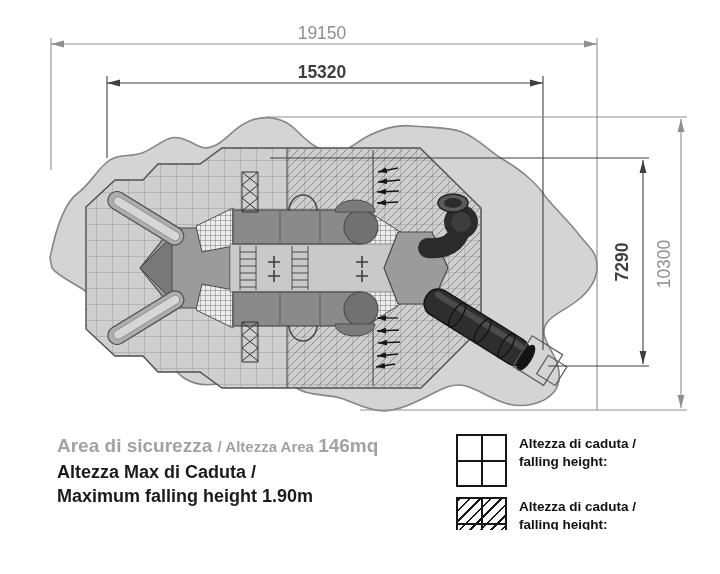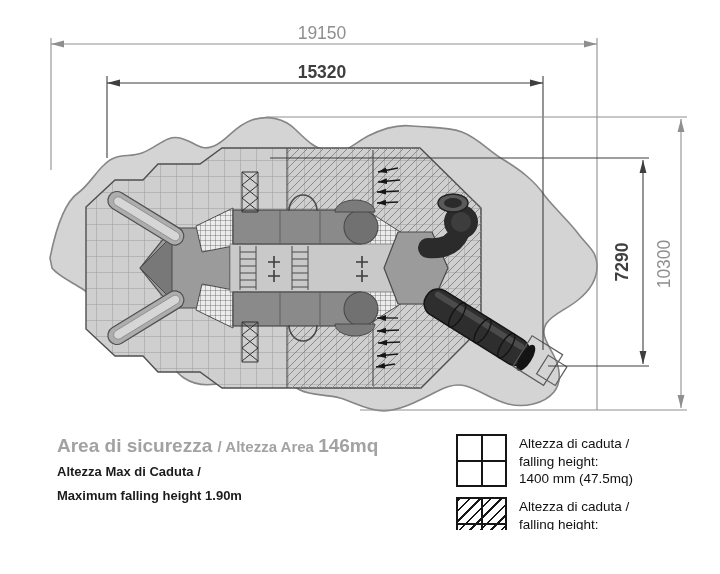--- a/index.html
+++ b/index.html
@@ -5,38 +5,38 @@
   html,body{margin:0;padding:0;background:#ffffff;}
   #stage{
     position:relative;width:720px;height:530px;background:#ffffff;overflow:hidden;
     font-family:"Liberation Sans",sans-serif;
   }
   #plan-svg{position:absolute;left:0;top:0;}
   
   .area-text{position:absolute;left:57px;top:434px;line-height:24.5px;white-space:nowrap;}
   .line-safety{color:#a2a2a2;font-size:19px;font-weight:700;}
   .line-impact{color:#5c5c5c;font-size:19px;font-weight:700;}
-  .line-fall{color:#1b1b1b;font-size:13px;font-weight:700;}
+  .line-fall{color:#1b1b1b;font-size:18px;font-weight:700;}
   .sub{font-size:15px;}
   
   .legend{position:absolute;left:456px;top:432px;}
   .legend-row{position:absolute;left:0;display:flex;}
   .legend-row.r1{top:2px;}
   .legend-row.r2{top:65px;}
   .swatch{
     width:47px;height:49px;border:2.5px solid #161616;background:#ffffff;
     position:relative;flex:0 0 auto;
   }
   .swatch .sw-v{position:absolute;left:50%;top:0;bottom:0;width:2px;margin-left:-1px;background:#161616;}
   .swatch .sw-h{position:absolute;top:50%;left:0;right:0;height:2px;margin-top:-1px;background:#161616;}
   .swatch.hatched{
     background-image:repeating-linear-gradient(135deg,#161616 0,#161616 1.7px,transparent 1.7px,transparent 7.4px);
   }
   .legend-text{
-    margin-left:12px;font-size:13.5px;font-weight:400;color:#111;
+    margin-left:12px;font-size:13.5px;font-weight:700;color:#111;
     line-height:17.5px;white-space:nowrap;padding-top:1px;
   }
 </style>
 </head>
 <body>
 
 <div id="stage">
 
   <svg id="plan-svg" width="720" height="574" viewBox="0 0 720 574">
     <defs>
@@ -202,21 +202,20 @@
 
   <div class="legend">
     <div class="legend-row r1">
       <div class="swatch">
         <div class="sw-v"></div>
         <div class="sw-h"></div>
       </div>
       <div class="legend-text">
         <div>Altezza di caduta /</div>
         <div>falling height:</div>
-        <div>1400 mm (47.5mq)</div>
       </div>
     </div>
     <div class="legend-row r2">
       <div class="swatch hatched">
         <div class="sw-v"></div>
         <div class="sw-h"></div>
       </div>
       <div class="legend-text">
         <div>Altezza di caduta /</div>
         <div>falling height:</div>

